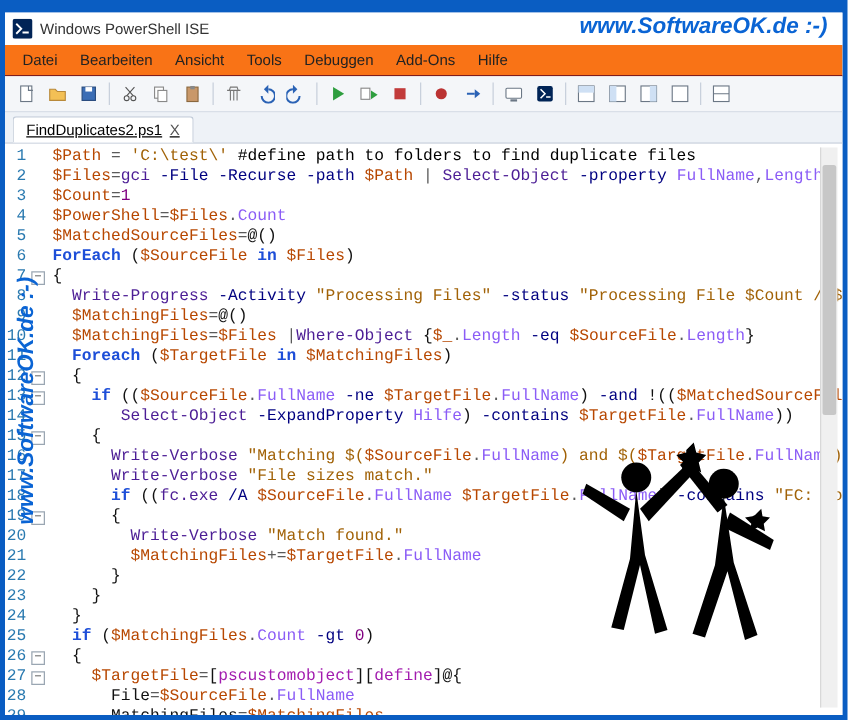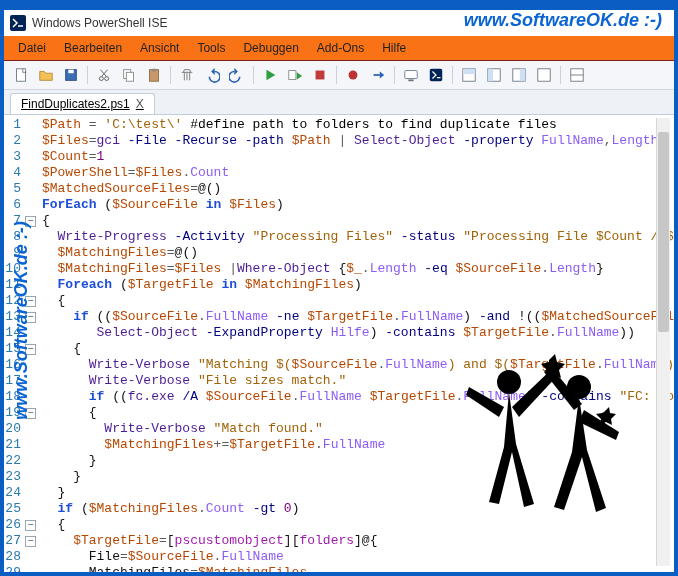--- a/index.html
+++ b/index.html
@@ -220,21 +220,21 @@
       <span class="c-cmd">Write-Verbose</span> <span class="c-str">"File sizes match."</span>
       <span class="c-kw">if</span> ((<span class="c-cmd">fc.exe</span> <span class="c-param">/A</span> <span class="c-var">$SourceFile</span><span class="c-op">.</span><span class="c-prop">FullName</span> <span class="c-var">$TargetFile</span><span class="c-op">.</span><span class="c-prop">FullName</span>) <span class="c-param">-contains</span> <span class="c-str">"FC: no</span>
       {
         <span class="c-cmd">Write-Verbose</span> <span class="c-str">"Match found."</span>
         <span class="c-var">$MatchingFiles</span><span class="c-op">+=</span><span class="c-var">$TargetFile</span><span class="c-op">.</span><span class="c-prop">FullName</span>
       }
     }
   }
   <span class="c-kw">if</span> (<span class="c-var">$MatchingFiles</span><span class="c-op">.</span><span class="c-prop">Count</span> <span class="c-param">-gt</span> <span class="c-num">0</span>)
   {
-    <span class="c-var">$TargetFile</span><span class="c-op">=</span>[<span class="c-type">pscustomobject</span>][<span class="c-type">folders</span>]@{
+    <span class="c-var">$TargetFile</span><span class="c-op">=</span>[<span class="c-type">pscustomobject</span>][<span class="c-type">define</span>]@{
       File<span class="c-op">=</span><span class="c-var">$SourceFile</span><span class="c-op">.</span><span class="c-prop">FullName</span>
       MatchingFiles<span class="c-op">=</span><span class="c-var">$MatchingFiles</span>
     }
     
   }
 </div>
 </div>
 
 <div class="scrollbar">
   <div class="thumb"></div>

